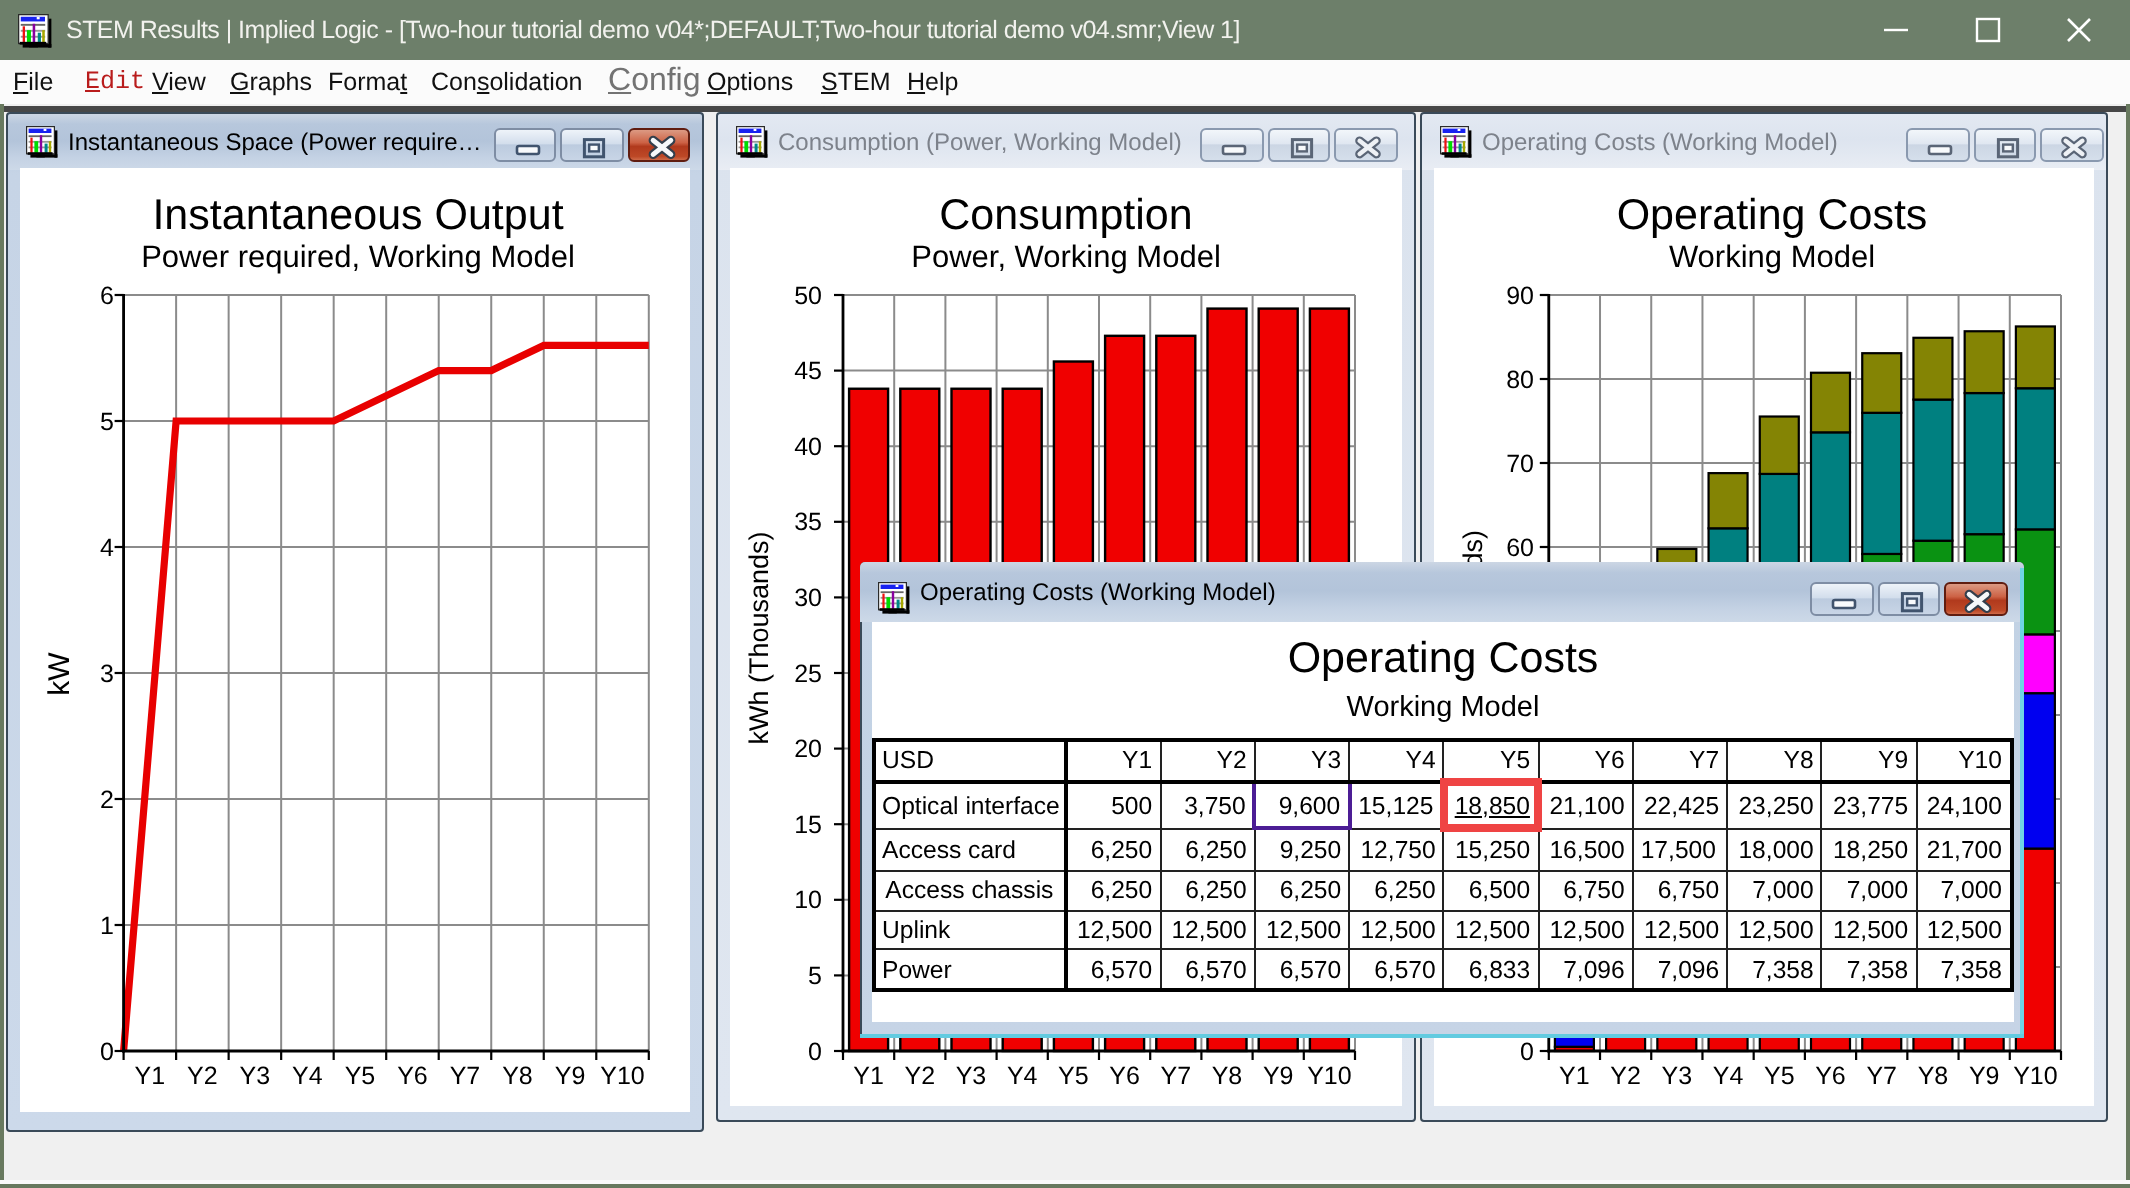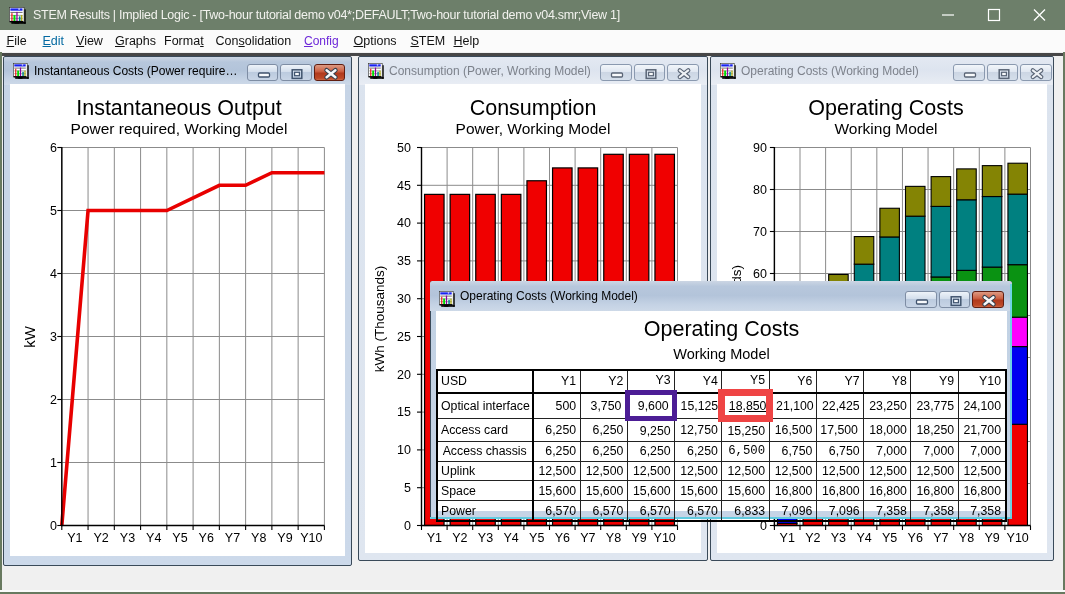--- a/index.html
+++ b/index.html
@@ -26,37 +26,37 @@
 <rect x="5.2" y="14.2" width="4.2" height="1.5" fill="#000"></rect>
 </svg>
 <div style="position:absolute;left:33px;top:0;height:30px;line-height:31px;font-size:12.5px;letter-spacing:-0.27px;color:#f2f2ee;">STEM Results | Implied Logic - [Two-hour tutorial demo v04*;DEFAULT;Two-hour tutorial demo v04.smr;View 1]</div>
 <svg style="position:absolute;left:920px;top:0" width="145" height="30" viewBox="0 0 145 30">
 <line x1="22" y1="15" x2="34" y2="15" stroke="#fff" stroke-width="1.2"></line>
 <rect x="68.5" y="9.5" width="11" height="11" fill="none" stroke="#fff" stroke-width="1.2"></rect>
 <path d="M114 9.5 L125 20.5 M125 9.5 L114 20.5" stroke="#fff" stroke-width="1.3"></path>
 </svg>
 <div style="position:absolute;left:0;top:30px;width:1065px;height:22px;background:#fbfbfb;"></div>
 <div style="position:absolute;left:6.5px;top:30px;height:22px;line-height:22px;font-size:12.5px;color:#111;"><span style="text-decoration:underline">F</span>ile</div>
-<div style="position:absolute;left:42.5px;top:30px;height:22px;line-height:22px;font-size:12.5px;color:#0369a1;"><span style="text-decoration:underline">E</span>dit</div>
+<div style="position:absolute;left:42.5px;top:30px;height:22px;line-height:22px;font-size:12.5px;color:#b91c1c;font-family:Liberation Mono, monospace;"><span style="text-decoration:underline">E</span>dit</div>
 <div style="position:absolute;left:76px;top:30px;height:22px;line-height:22px;font-size:12.5px;color:#111;"><span style="text-decoration:underline">V</span>iew</div>
 <div style="position:absolute;left:115px;top:30px;height:22px;line-height:22px;font-size:12.5px;color:#111;"><span style="text-decoration:underline">G</span>raphs</div>
 <div style="position:absolute;left:164px;top:30px;height:22px;line-height:22px;font-size:12.5px;color:#111;">Forma<span style="text-decoration:underline">t</span></div>
 <div style="position:absolute;left:215.5px;top:30px;height:22px;line-height:22px;font-size:12.5px;color:#111;">Con<span style="text-decoration:underline">s</span>olidation</div>
-<div style="position:absolute;left:304px;top:30px;height:22px;line-height:22px;font-size:12px;color:#6d28d9;"><span style="text-decoration:underline">C</span>onfig</div>
+<div style="position:absolute;left:304px;top:30px;height:22px;line-height:22px;font-size:16px;color:#737373;"><span style="text-decoration:underline">C</span>onfig</div>
 <div style="position:absolute;left:353.5px;top:30px;height:22px;line-height:22px;font-size:12.5px;color:#111;"><span style="text-decoration:underline">O</span>ptions</div>
 <div style="position:absolute;left:410.5px;top:30px;height:22px;line-height:22px;font-size:12.5px;color:#111;"><span style="text-decoration:underline">S</span>TEM</div>
 <div style="position:absolute;left:453.5px;top:30px;height:22px;line-height:22px;font-size:12.5px;color:#111;"><span style="text-decoration:underline">H</span>elp</div>
 <div style="position:absolute;left:0;top:52.5px;width:1065px;height:3px;background:#474747;"></div>
 <div style="position:absolute;left:0;top:52px;width:2px;height:542px;background:#68795f;"></div>
 <div style="position:absolute;left:1063px;top:52px;width:2px;height:542px;background:#68795f;"></div>
 <div style="position:absolute;left:0;top:590px;width:1065px;height:1.5px;background:#fafafa;"></div>
 <div style="position:absolute;left:0;top:591.5px;width:1065px;height:2.5px;background:#68795f;"></div>
 <div style="position:absolute;left:3px;top:55.5px;width:349px;height:510.5px;background:linear-gradient(180deg,#b5c7dc 0%,#c6d4e6 6%,#ccd9ea 100%);border:1px solid #3a4a59;border-radius:2px;box-sizing:border-box;">
     <div style="position:absolute;left:0;top:0;right:0;height:28.5px;background:linear-gradient(180deg,#ccd6e4 0%,#b7c7dc 18%,#b3c4da 48%,#c4d2e4 78%,#cdd9e8 100%);border-radius:2px 2px 0 0;"></div>
-    <div style="position:absolute;left:30px;top:0;height:28.5px;line-height:29.5px;font-size:12px;color:#000;white-space:nowrap;">Instantaneous Costs (Power require…</div>
+    <div style="position:absolute;left:30px;top:0;height:28.5px;line-height:29.5px;font-size:12px;color:#000;white-space:nowrap;">Instantaneous Space (Power require…</div>
   </div>
 <div style="position:absolute;left:10px;top:84px;width:335px;height:471.5px;background:#fff;"></div>
 <svg style="position:absolute;left:13px;top:63px" width="16" height="16" viewBox="0 0 16 16">
 <rect x="14.2" y="2.2" width="1.5" height="13.6" fill="#000"></rect>
 <rect x="2.2" y="14.1" width="13.5" height="1.7" fill="#000"></rect>
 <rect x="0.3" y="0.3" width="13.9" height="13.6" fill="#fff" stroke="#2a2a2a" stroke-width="0.6"></rect>
 <rect x="1.3" y="1.3" width="11.4" height="2.2" fill="#1822f0"></rect>
 <rect x="8.8" y="1.4" width="1.4" height="1.1" fill="#fff"></rect>
 <line x1="1.3" y1="5.1" x2="12.8" y2="5.1" stroke="#666" stroke-width="0.9"></line>
 <line x1="1.3" y1="7.9" x2="12.8" y2="7.9" stroke="#999" stroke-width="0.9"></line>
@@ -555,23 +555,23 @@
         <td style="height:18.8px;padding:0 3.5px;overflow:hidden;white-space:nowrap;border:1px solid #222;text-align:right;border-bottom:2px solid #000;">Y6</td>
         <td style="height:18.8px;padding:0 3.5px;overflow:hidden;white-space:nowrap;border:1px solid #222;text-align:right;border-bottom:2px solid #000;">Y7</td>
         <td style="height:18.8px;padding:0 3.5px;overflow:hidden;white-space:nowrap;border:1px solid #222;text-align:right;border-bottom:2px solid #000;">Y8</td>
         <td style="height:18.8px;padding:0 3.5px;overflow:hidden;white-space:nowrap;border:1px solid #222;text-align:right;border-bottom:2px solid #000;">Y9</td>
         <td style="height:18.8px;padding:0 3.5px;overflow:hidden;white-space:nowrap;border:1px solid #222;text-align:right;border-bottom:2px solid #000;">Y10</td>
       </tr>
       <tr>
         <td style="height:18.8px;padding:0 3.5px;overflow:hidden;white-space:nowrap;border:1px solid #222;border-right:2px solid #000;text-align:left;">Optical interface</td>
         <td style="height:18.8px;padding:0 3.5px;overflow:hidden;white-space:nowrap;border:1px solid #222;text-align:right;">500</td>
         <td style="height:18.8px;padding:0 3.5px;overflow:hidden;white-space:nowrap;border:1px solid #222;text-align:right;">3,750</td>
-        <td style="height:18.8px;padding:0 3.5px;overflow:hidden;white-space:nowrap;border:5px solid #4c1d95;text-align:right;">9,600</td>
+        <td style="height:18.8px;padding:0 3.5px;overflow:hidden;white-space:nowrap;border:2px solid #4c1d95;text-align:right;">9,600</td>
         <td style="height:18.8px;padding:0 3.5px;overflow:hidden;white-space:nowrap;border:1px solid #222;text-align:right;">15,125</td>
-        <td style="height:18.8px;padding:0 3.5px;overflow:hidden;white-space:nowrap;border:7px solid #ef4444;text-align:right;text-decoration:underline;">18,850</td>
+        <td style="height:18.8px;padding:0 3.5px;overflow:hidden;white-space:nowrap;border:4px solid #ef4444;text-align:right;text-decoration:underline;">18,850</td>
         <td style="height:18.8px;padding:0 3.5px;overflow:hidden;white-space:nowrap;border:1px solid #222;text-align:right;">21,100</td>
         <td style="height:18.8px;padding:0 3.5px;overflow:hidden;white-space:nowrap;border:1px solid #222;text-align:right;">22,425</td>
         <td style="height:18.8px;padding:0 3.5px;overflow:hidden;white-space:nowrap;border:1px solid #222;text-align:right;">23,250</td>
         <td style="height:18.8px;padding:0 3.5px;overflow:hidden;white-space:nowrap;border:1px solid #222;text-align:right;">23,775</td>
         <td style="height:18.8px;padding:0 3.5px;overflow:hidden;white-space:nowrap;border:1px solid #222;text-align:right;">24,100</td>
       </tr>
       <tr>
         <td style="height:18.8px;padding:0 3.5px;overflow:hidden;white-space:nowrap;border:1px solid #222;border-right:2px solid #000;text-align:left;">Access card</td>
         <td style="height:18.8px;padding:0 3.5px;overflow:hidden;white-space:nowrap;border:1px solid #222;text-align:right;">6,250</td>
         <td style="height:18.8px;padding:0 3.5px;overflow:hidden;white-space:nowrap;border:1px solid #222;text-align:right;">6,250</td>
@@ -583,52 +583,39 @@
         <td style="height:18.8px;padding:0 3.5px;overflow:hidden;white-space:nowrap;border:1px solid #222;text-align:right;">18,000</td>
         <td style="height:18.8px;padding:0 3.5px;overflow:hidden;white-space:nowrap;border:1px solid #222;text-align:right;">18,250</td>
         <td style="height:18.8px;padding:0 3.5px;overflow:hidden;white-space:nowrap;border:1px solid #222;text-align:right;">21,700</td>
       </tr>
       <tr>
         <td style="height:18.8px;padding:0 3.5px;overflow:hidden;white-space:nowrap;border:1px solid #222;border-right:2px solid #000;text-align:center;">Access chassis</td>
         <td style="height:18.8px;padding:0 3.5px;overflow:hidden;white-space:nowrap;border:1px solid #222;text-align:right;">6,250</td>
         <td style="height:18.8px;padding:0 3.5px;overflow:hidden;white-space:nowrap;border:1px solid #222;text-align:right;">6,250</td>
         <td style="height:18.8px;padding:0 3.5px;overflow:hidden;white-space:nowrap;border:1px solid #222;text-align:right;">6,250</td>
         <td style="height:18.8px;padding:0 3.5px;overflow:hidden;white-space:nowrap;border:1px solid #222;text-align:right;">6,250</td>
-        <td style="height:18.8px;padding:0 3.5px;overflow:hidden;white-space:nowrap;border:1px solid #222;text-align:right;font-family:Liberation Mono, monospace;">6,500</td>
+        <td style="height:18.8px;padding:0 3.5px;overflow:hidden;white-space:nowrap;border:1px solid #222;text-align:right;">6,500</td>
         <td style="height:18.8px;padding:0 3.5px;overflow:hidden;white-space:nowrap;border:1px solid #222;text-align:right;">6,750</td>
         <td style="height:18.8px;padding:0 3.5px;overflow:hidden;white-space:nowrap;border:1px solid #222;text-align:right;">6,750</td>
         <td style="height:18.8px;padding:0 3.5px;overflow:hidden;white-space:nowrap;border:1px solid #222;text-align:right;">7,000</td>
         <td style="height:18.8px;padding:0 3.5px;overflow:hidden;white-space:nowrap;border:1px solid #222;text-align:right;">7,000</td>
         <td style="height:18.8px;padding:0 3.5px;overflow:hidden;white-space:nowrap;border:1px solid #222;text-align:right;">7,000</td>
       </tr>
       <tr>
         <td style="height:18.8px;padding:0 3.5px;overflow:hidden;white-space:nowrap;border:1px solid #222;border-right:2px solid #000;text-align:left;">Uplink</td>
         <td style="height:18.8px;padding:0 3.5px;overflow:hidden;white-space:nowrap;border:1px solid #222;text-align:right;">12,500</td>
         <td style="height:18.8px;padding:0 3.5px;overflow:hidden;white-space:nowrap;border:1px solid #222;text-align:right;">12,500</td>
         <td style="height:18.8px;padding:0 3.5px;overflow:hidden;white-space:nowrap;border:1px solid #222;text-align:right;">12,500</td>
         <td style="height:18.8px;padding:0 3.5px;overflow:hidden;white-space:nowrap;border:1px solid #222;text-align:right;">12,500</td>
         <td style="height:18.8px;padding:0 3.5px;overflow:hidden;white-space:nowrap;border:1px solid #222;text-align:right;">12,500</td>
         <td style="height:18.8px;padding:0 3.5px;overflow:hidden;white-space:nowrap;border:1px solid #222;text-align:right;">12,500</td>
         <td style="height:18.8px;padding:0 3.5px;overflow:hidden;white-space:nowrap;border:1px solid #222;text-align:right;">12,500</td>
         <td style="height:18.8px;padding:0 3.5px;overflow:hidden;white-space:nowrap;border:1px solid #222;text-align:right;">12,500</td>
         <td style="height:18.8px;padding:0 3.5px;overflow:hidden;white-space:nowrap;border:1px solid #222;text-align:right;">12,500</td>
         <td style="height:18.8px;padding:0 3.5px;overflow:hidden;white-space:nowrap;border:1px solid #222;text-align:right;">12,500</td>
-      </tr>
-      <tr>
-        <td style="height:18.8px;padding:0 3.5px;overflow:hidden;white-space:nowrap;border:1px solid #222;border-right:2px solid #000;text-align:left;">Space</td>
-        <td style="height:18.8px;padding:0 3.5px;overflow:hidden;white-space:nowrap;border:1px solid #222;text-align:right;">15,600</td>
-        <td style="height:18.8px;padding:0 3.5px;overflow:hidden;white-space:nowrap;border:1px solid #222;text-align:right;">15,600</td>
-        <td style="height:18.8px;padding:0 3.5px;overflow:hidden;white-space:nowrap;border:1px solid #222;text-align:right;">15,600</td>
-        <td style="height:18.8px;padding:0 3.5px;overflow:hidden;white-space:nowrap;border:1px solid #222;text-align:right;">15,600</td>
-        <td style="height:18.8px;padding:0 3.5px;overflow:hidden;white-space:nowrap;border:1px solid #222;text-align:right;">15,600</td>
-        <td style="height:18.8px;padding:0 3.5px;overflow:hidden;white-space:nowrap;border:1px solid #222;text-align:right;">16,800</td>
-        <td style="height:18.8px;padding:0 3.5px;overflow:hidden;white-space:nowrap;border:1px solid #222;text-align:right;">16,800</td>
-        <td style="height:18.8px;padding:0 3.5px;overflow:hidden;white-space:nowrap;border:1px solid #222;text-align:right;">16,800</td>
-        <td style="height:18.8px;padding:0 3.5px;overflow:hidden;white-space:nowrap;border:1px solid #222;text-align:right;">16,800</td>
-        <td style="height:18.8px;padding:0 3.5px;overflow:hidden;white-space:nowrap;border:1px solid #222;text-align:right;">16,800</td>
       </tr>
       <tr>
         <td style="height:18.8px;padding:0 3.5px;overflow:hidden;white-space:nowrap;border:1px solid #222;border-right:2px solid #000;text-align:left;">Power</td>
         <td style="height:18.8px;padding:0 3.5px;overflow:hidden;white-space:nowrap;border:1px solid #222;text-align:right;">6,570</td>
         <td style="height:18.8px;padding:0 3.5px;overflow:hidden;white-space:nowrap;border:1px solid #222;text-align:right;">6,570</td>
         <td style="height:18.8px;padding:0 3.5px;overflow:hidden;white-space:nowrap;border:1px solid #222;text-align:right;">6,570</td>
         <td style="height:18.8px;padding:0 3.5px;overflow:hidden;white-space:nowrap;border:1px solid #222;text-align:right;">6,570</td>
         <td style="height:18.8px;padding:0 3.5px;overflow:hidden;white-space:nowrap;border:1px solid #222;text-align:right;">6,833</td>
         <td style="height:18.8px;padding:0 3.5px;overflow:hidden;white-space:nowrap;border:1px solid #222;text-align:right;">7,096</td>
         <td style="height:18.8px;padding:0 3.5px;overflow:hidden;white-space:nowrap;border:1px solid #222;text-align:right;">7,096</td>

